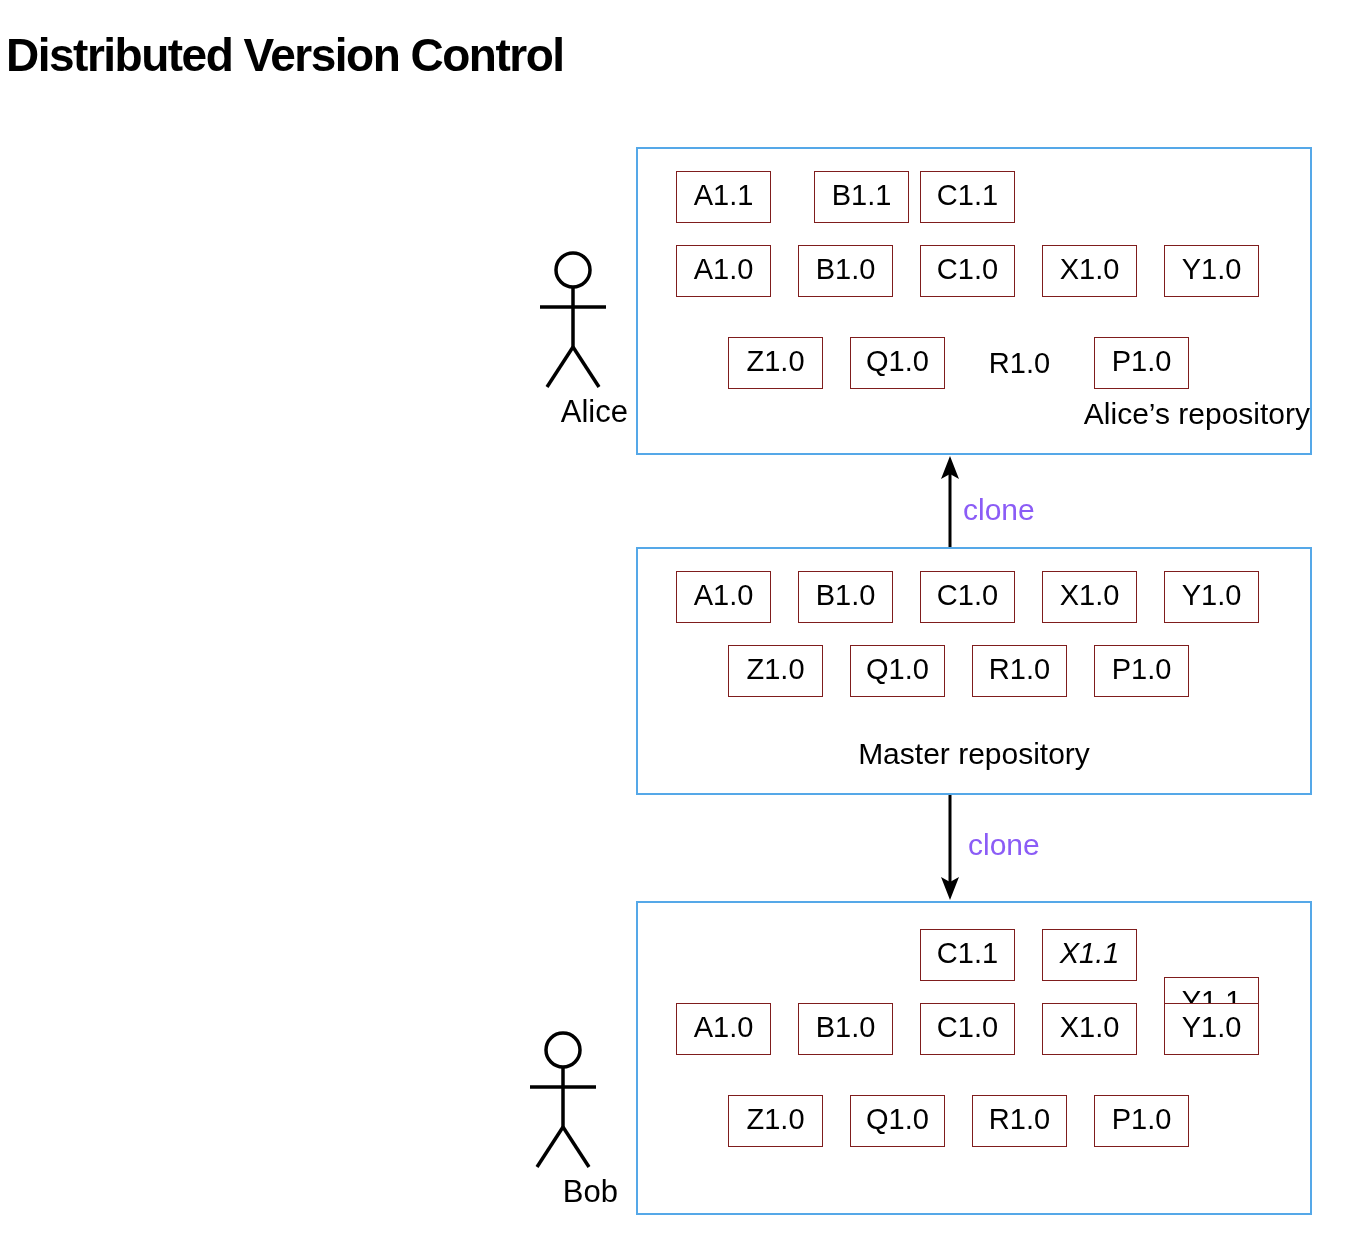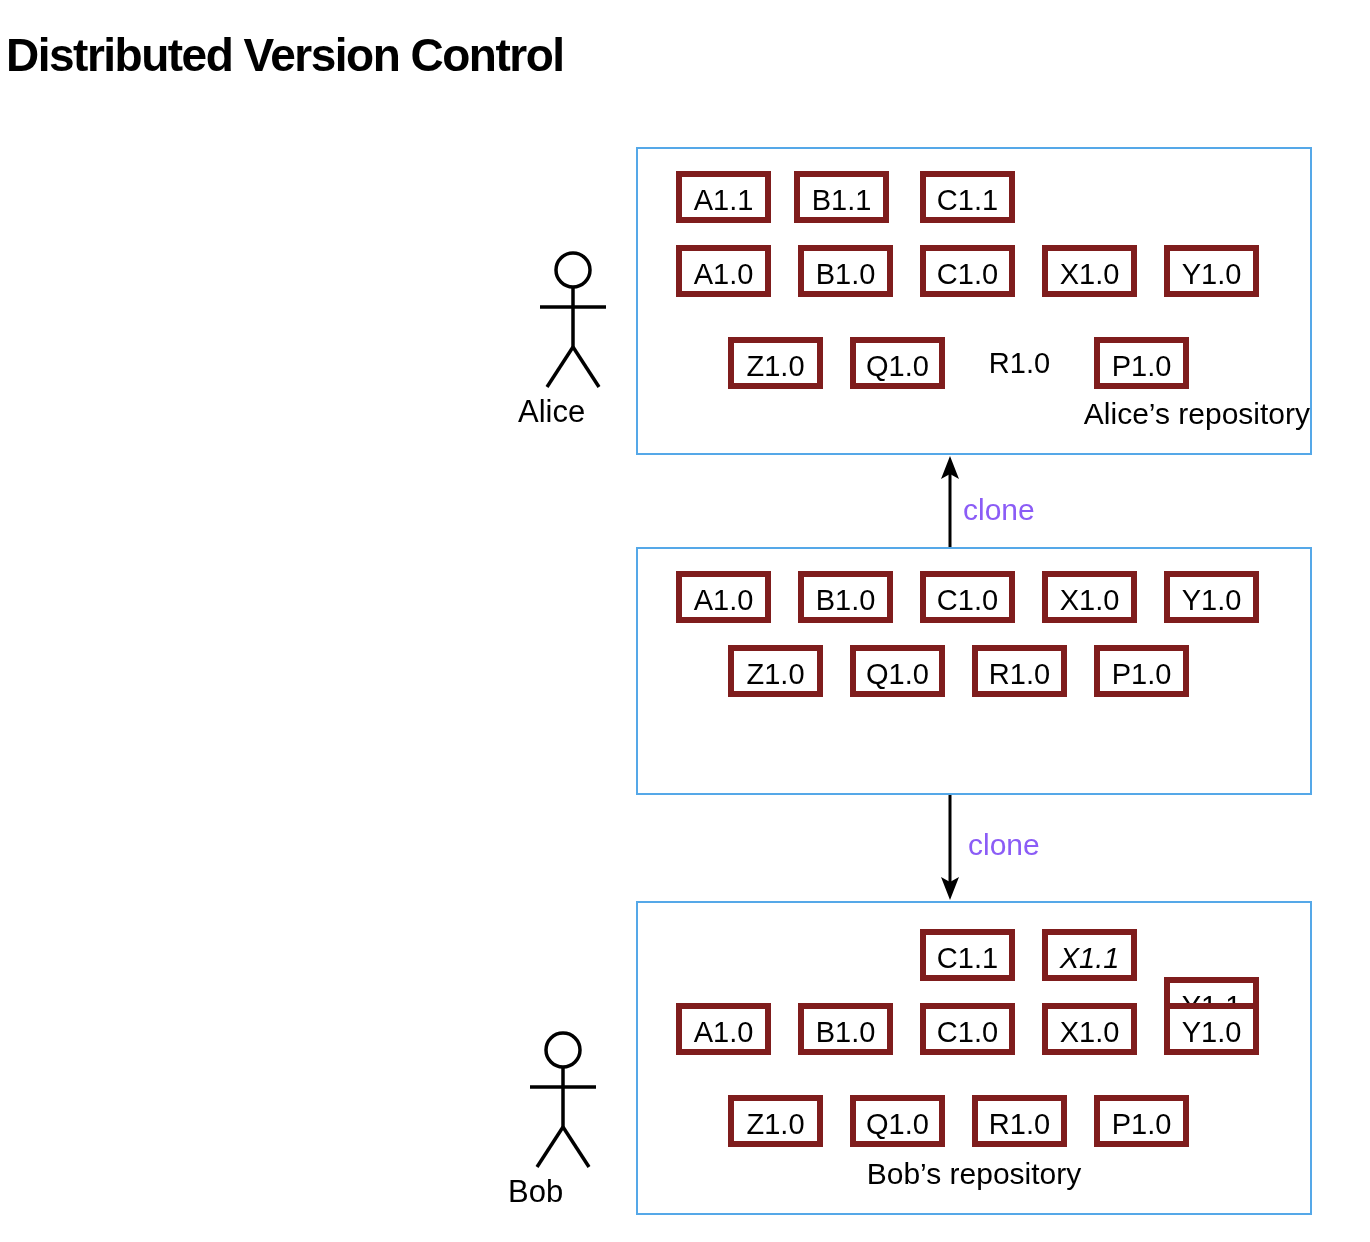--- a/index.html
+++ b/index.html
@@ -46,41 +46,41 @@
     color: #000000;
     white-space: nowrap;
   }
 
   
   .chip {
     position: absolute;
     box-sizing: border-box;
     width: 95px;
     height: 52px;
-    border: 6px solid #7f1d1d;
+    border: 1px solid #7f1d1d;
     background: #ffffff;
     font-size: 29px;
     line-height: 46px;
     text-align: center;
     color: #000000;
     white-space: nowrap;
   }
   .chip.naked {
     border: 3px solid transparent;
     background: transparent;
   }
 
   
   .actor {
     position: absolute;
     width: 110px;
   }
   .actor svg { display: block; margin: 0 auto; }
   .actor-label {
-    text-align: left;
+    text-align: right;
     font-size: 31px;
     line-height: 36px;
     margin-top: 4px;
     color: #000000;
     white-space: nowrap;
   }
 
   
   .arrow {
     position: absolute;
@@ -116,47 +116,47 @@
     <line x1="22" y1="57" x2="88" y2="57" stroke="#000" stroke-width="3.5"></line>
     <line x1="55" y1="97" x2="29" y2="137" stroke="#000" stroke-width="3.5"></line>
     <line x1="55" y1="97" x2="81" y2="137" stroke="#000" stroke-width="3.5"></line>
   </svg>
   <div class="actor-label">Bob</div>
 </div>
 
 <div class="repo" id="repo-alice" style="left:636px; top:147px; width:676px; height:308px;">
   <div class="repo-caption" style="top:248px;text-align:right;">Alice’s repository</div>
 <div class="chip" style="left: 38px; top: 22px;">A1.1</div>
-    <div class="chip" style="left: 156px; top: 22px;">B1.1</div>
+    <div class="chip" style="left: 176px; top: 22px;">B1.1</div>
     <div class="chip" style="left: 282px; top: 22px;">C1.1</div>
     <div class="chip" style="left: 38px; top: 96px;">A1.0</div>
     <div class="chip" style="left: 160px; top: 96px;">B1.0</div>
     <div class="chip" style="left: 282px; top: 96px;">C1.0</div>
     <div class="chip" style="left: 404px; top: 96px;">X1.0</div>
     <div class="chip" style="left: 526px; top: 96px;">Y1.0</div>
     <div class="chip" style="left: 90px; top: 188px;">Z1.0</div>
     <div class="chip" style="left: 212px; top: 188px;">Q1.0</div>
     <div class="chip naked" style="left: 334px; top: 188px;">R1.0</div>
     <div class="chip" style="left: 456px; top: 188px;">P1.0</div>
   </div>
 
 <div class="repo" id="repo-master" style="left:636px; top:547px; width:676px; height:248px;">
+  <div class="repo-caption" style="top:188px;">Master repository</div>
 <div class="chip" style="left: 38px; top: 22px;">A1.0</div>
     <div class="chip" style="left: 160px; top: 22px;">B1.0</div>
     <div class="chip" style="left: 282px; top: 22px;">C1.0</div>
     <div class="chip" style="left: 404px; top: 22px;">X1.0</div>
     <div class="chip" style="left: 526px; top: 22px;">Y1.0</div>
     <div class="chip" style="left: 90px; top: 96px;">Z1.0</div>
     <div class="chip" style="left: 212px; top: 96px;">Q1.0</div>
     <div class="chip" style="left: 334px; top: 96px;">R1.0</div>
     <div class="chip" style="left: 456px; top: 96px;">P1.0</div>
   </div>
 
 <div class="repo" id="repo-bob" style="left:636px; top:901px; width:676px; height:314px;">
-  <div class="repo-caption" style="top:254px;">Bob’s repository</div>
 <div class="chip" style="left: 282px; top: 26px;">C1.1</div>
     <div class="chip" style="left: 404px; top: 26px; font-style: italic;">X1.1</div>
     <div class="chip" style="left: 526px; top: 26px; margin-top: 48px;">Y1.1</div>
     <div class="chip" style="left: 38px; top: 100px;">A1.0</div>
     <div class="chip" style="left: 160px; top: 100px;">B1.0</div>
     <div class="chip" style="left: 282px; top: 100px;">C1.0</div>
     <div class="chip" style="left: 404px; top: 100px;">X1.0</div>
     <div class="chip" style="left: 526px; top: 100px;">Y1.0</div>
     <div class="chip" style="left: 90px; top: 192px;">Z1.0</div>
     <div class="chip" style="left: 212px; top: 192px;">Q1.0</div>

